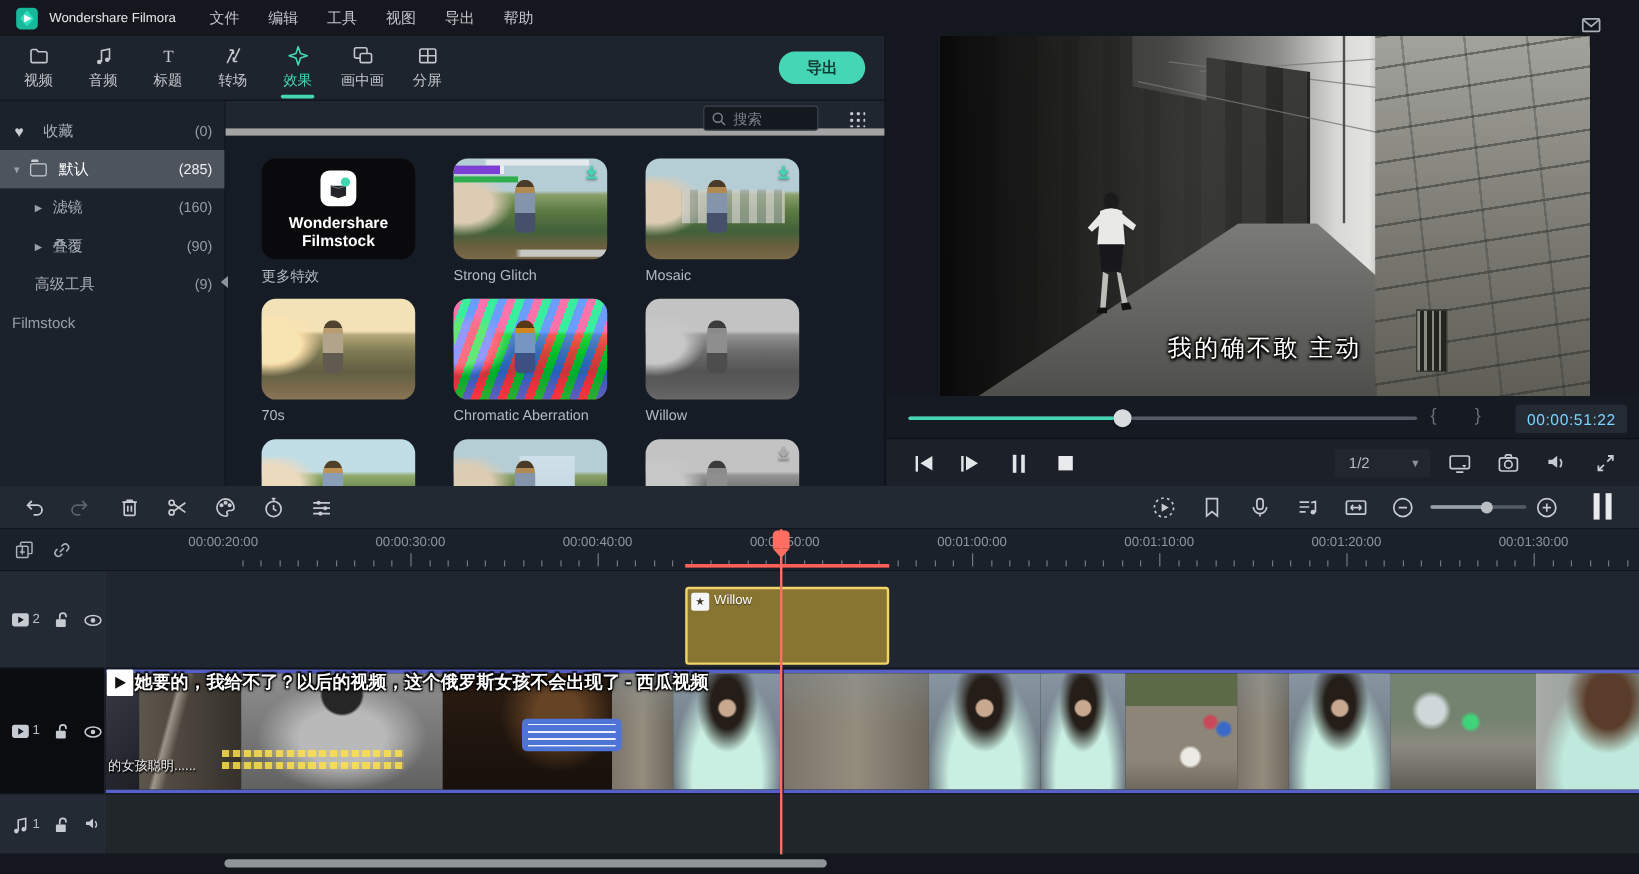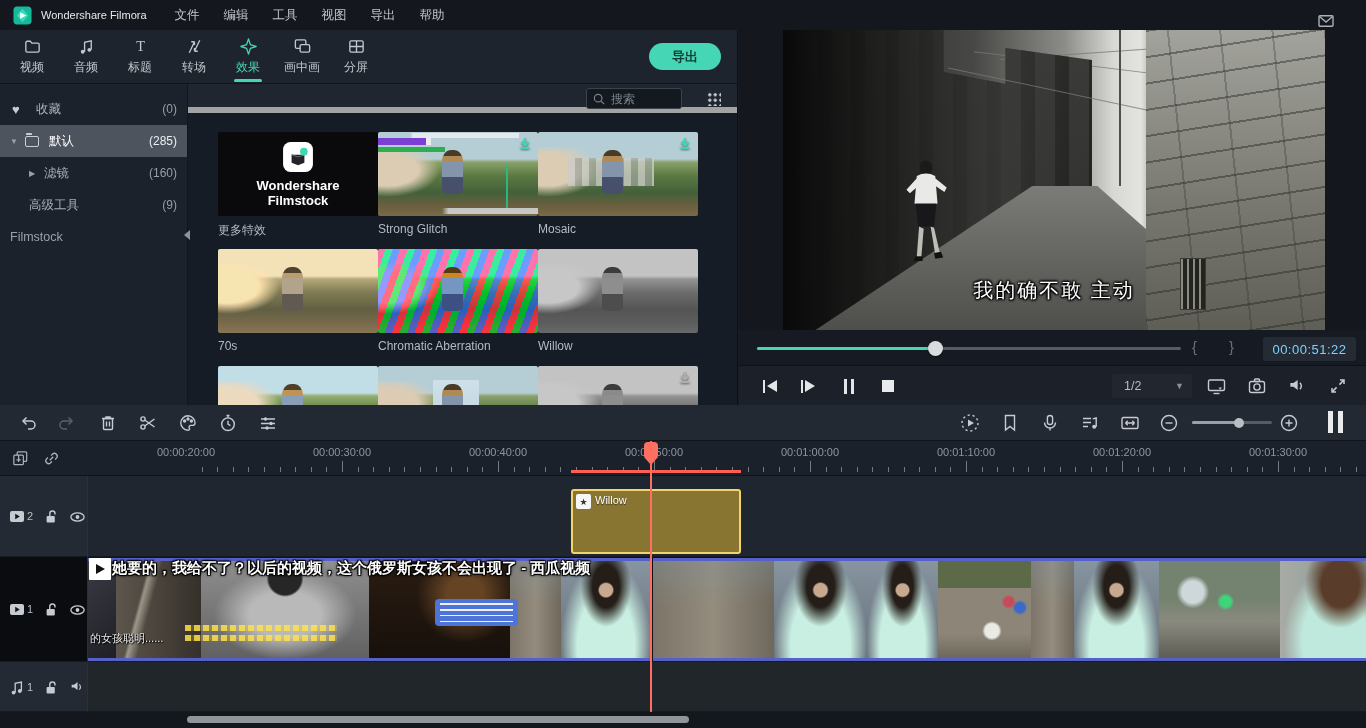--- a/index.html
+++ b/index.html
@@ -48,21 +48,21 @@
   
   .fx-panel{position:absolute;left:188px;top:0;width:550px;height:321px;}
   .fx-topbar{position:absolute;left:0;top:0;width:550px;height:29px;background:#20262f;border-bottom:6px solid #a3a3a3;}
   .search-box{position:absolute;right:56px;top:4px;width:96px;height:21px;background:#141920;border:1px solid #3c434d;border-radius:3px;display:flex;align-items:center;padding:0 6px;gap:4px;}
   .search-box input{flex:1;min-width:0;background:transparent;border:none;outline:none;color:#cfd3d9;font-size:12px;font-family:inherit;}
   .search-box input::placeholder{color:#7b828c;}
   .grid-toggle{position:absolute;right:17px;top:7px;width:15px;height:15px;
      background-image:radial-gradient(circle,#c9cdd3 1.4px,transparent 1.6px);background-size:5.5px 5.5px;background-position:1px 1px;}
   .cards{position:absolute;left:30px;top:48px;display:grid;grid-template-columns:repeat(3,143px);column-gap:17px;row-gap:12px;}
   .card{width:143px;}
-  .thumb{position:relative;width:160px;height:84px;border-radius:2px;overflow:hidden;
+  .thumb{position:relative;width:128px;height:84px;border-radius:12px;overflow:hidden;
      background:linear-gradient(180deg,#b5ced6 0 32%,#8aa06a 36%,#5c7a42 52%,#42603a 72%,#6b5f3f 88%,#7a6a48 100%);}
   .thumb::before{content:"";position:absolute;left:0;top:18%;width:40%;height:60%;
      background:radial-gradient(ellipse at 15% 45%,#dcccb4 0 40%,rgba(220,204,180,0) 68%);}
   .thumb::after{content:"";position:absolute;left:40%;top:22%;width:13%;height:52%;border-radius:45% 45% 30% 30%/25% 25% 10% 10%;
      background:linear-gradient(180deg,#4a3b28 0 14%,#b08a52 14% 24%,#8394ab 24% 62%,#46506b 62% 100%);}
   .thumb .fx-ov{position:absolute;inset:0;}
   .v-filmstock{background:#0a0a0c;}
   .v-filmstock::before,.v-filmstock::after{display:none;}
   .v-sepia{filter:sepia(.75) saturate(1.15) brightness(.97);}
   .v-bw{filter:grayscale(1) brightness(.97);}
@@ -336,20 +336,25 @@
         <span class="s-ic folder"></span>
         <span class="s-label">默认</span>
         <span class="s-count">(285)</span>
       </div>
       <div class="s-item lv1">
         <span class="exp right"></span>
         <span class="s-label">滤镜</span>
         <span class="s-count">(160)</span>
       </div>
       <div class="s-item lv1">
+        <span class="exp right"></span>
+        <span class="s-label">叠覆</span>
+        <span class="s-count">(90)</span>
+      </div>
+      <div class="s-item lv1">
         <span class="exp noexp"></span>
         <span class="s-label">高级工具</span>
         <span class="s-count">(9)</span>
       </div>
       <div class="s-footer">Filmstock</div>
     </aside>
     <div class="collapse-handle"></div>
 
     <section class="fx-panel">
       <div class="fx-topbar">

